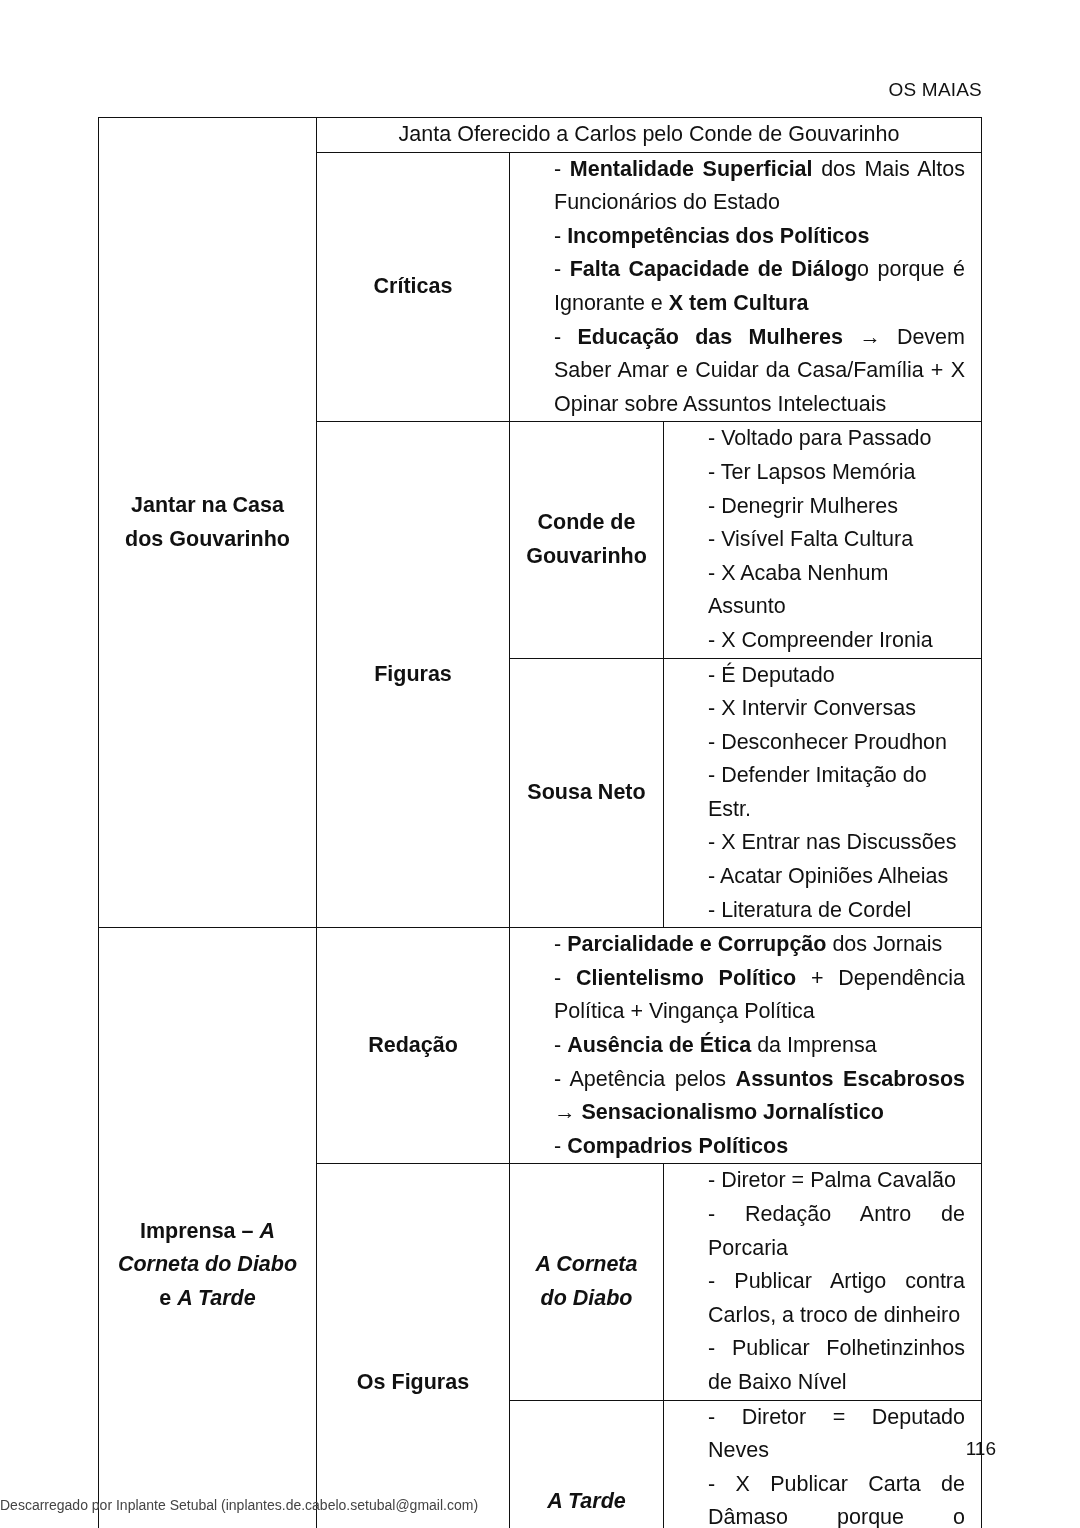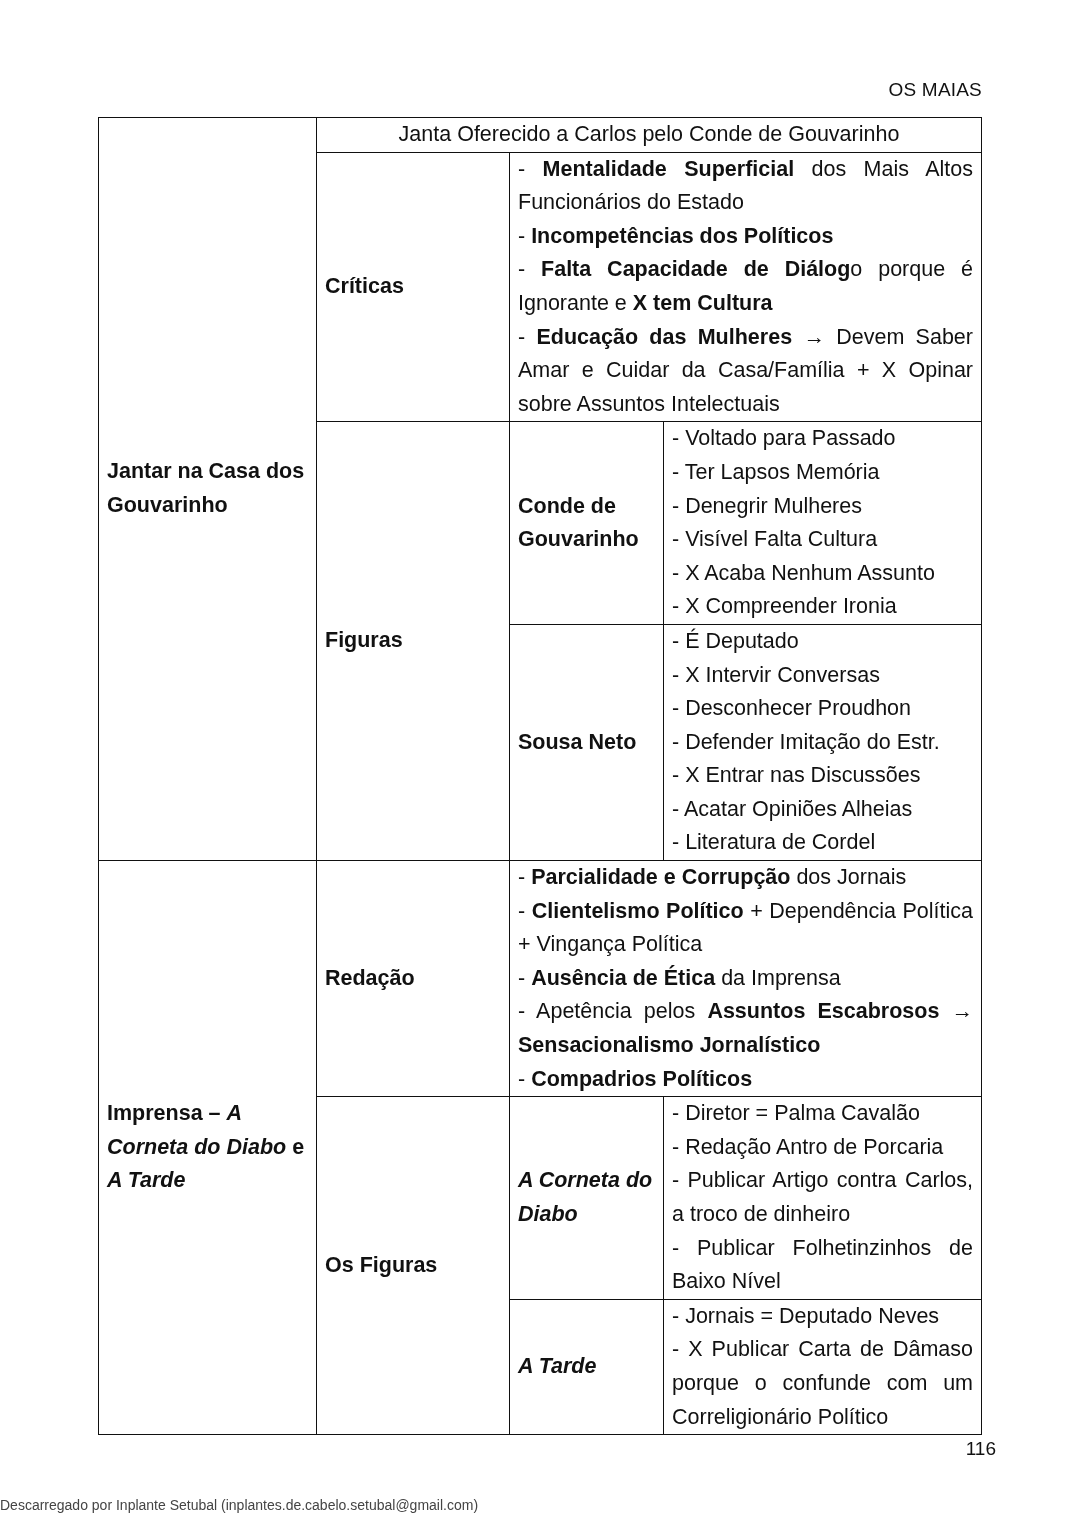--- a/index.html
+++ b/index.html
@@ -4,27 +4,27 @@
 <style>
   html, body { margin: 0; padding: 0; background: #ffffff; }
   body { width: 1080px; height: 1528px; position: relative; overflow: hidden;
          font-family: "Liberation Sans", "DejaVu Sans", sans-serif; color: #111; }
   .header-title { position: absolute; top: 66px; right: 98px; font-size: 19px; letter-spacing: 0.2px; margin-top: 13px; }
   .page-number { position: absolute; top: 1438px; right: 84px; font-size: 19px; }
   .footer-note { position: absolute; top: 1497px; left: 0; width: 940px; 
                  font-size: 14px; color: #444; }
   table.notes { position: absolute; top: 117px; left: 98px; width: 884px; border-collapse: collapse;
                 table-layout: fixed; font-size: 21.5px; }
-  table.notes td { border: 1.5px solid #111; padding: 0 8px; vertical-align: middle; line-height: 33.6px; }
+  table.notes td { border: 1.5px solid #111; padding: 0 16px; vertical-align: middle; line-height: 33.6px; }
   .c1 { width: 218px; } .c2 { width: 193px; } .c3 { width: 154px; }
-  .center { }
+  .center { text-align: center; }
   .bold { font-weight: bold; }
   .ital { font-style: italic; }
   .just { text-align: justify; }
-  .line { display: block; }
+  .line { display: block; margin-left: 28px; }
   .title-row { text-align: center; height: 33px; }
 </style>
 </head>
 <body>
 
 <div class="header-title">OS MAIAS</div>
 
 <table class="notes">
   <colgroup>
     <col class="c1">
@@ -91,21 +91,21 @@
     <td class="just">
       <span class="line">- Diretor = Palma Cavalão</span>
       <span class="line">- Redação Antro de Porcaria</span>
       <span class="line">- Publicar Artigo contra Carlos, a troco de dinheiro</span>
       <span class="line">- Publicar Folhetinzinhos de Baixo Nível</span>
     </td>
   </tr>
   <tr>
     <td class="center bold ital">A Tarde</td>
     <td class="just">
-      <span class="line">- Jornais = Deputado Neves</span>
+      <span class="line">- Diretor = Deputado Neves</span>
       <span class="line">- X Publicar Carta de Dâmaso porque o confunde com um Correligionário Político</span>
     </td>
   </tr>
 </tbody>
   </table>
 
 <div class="page-number">116</div>
 <div class="footer-note">Descarregado por Inplante Setubal (inplantes.de.cabelo.setubal@gmail.com)</div>
 
 </body></html>

